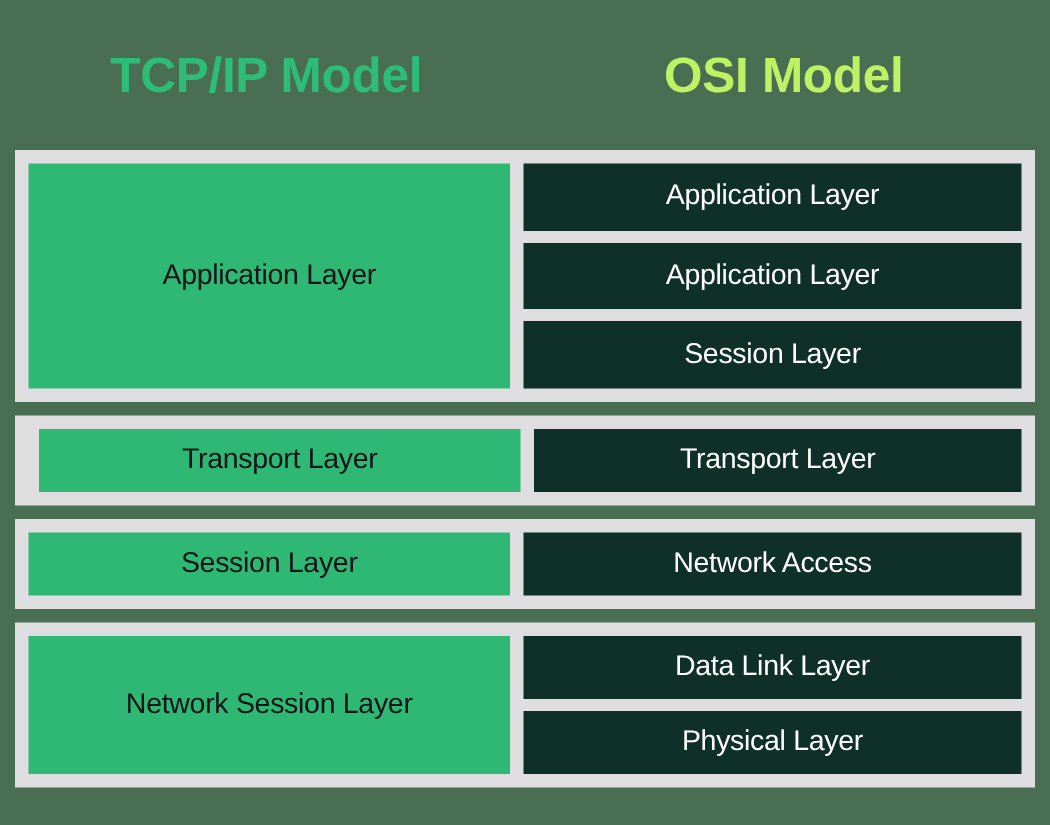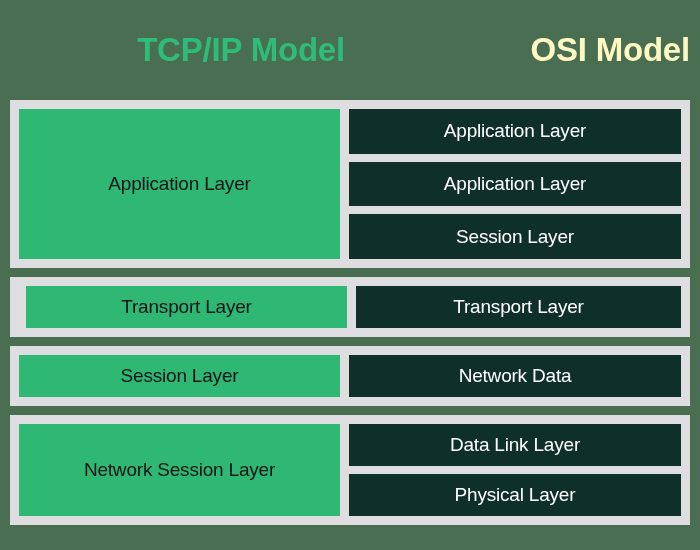--- a/index.html
+++ b/index.html
@@ -28,31 +28,31 @@
     flex: 0 0 100px;
     display: flex;
     align-items: center;
     padding: 0 10px;
     box-sizing: border-box;
   }
   .title {
     font-size: 33px;
     font-weight: bold;
     letter-spacing: -0.2px;
-    text-align: right;
+    text-align: center;
     white-space: nowrap;
   }
   .title-tcp {
     width: 340px;
     color: #2ebc79;
   }
   .title-osi {
     width: 340px;
     margin-left: 10px;
-    color: #fef9c3;
+    color: #bef264;
   }
 
   
   .groups {
     flex: 1 1 auto;
     display: flex;
     flex-direction: column;
     padding: 0 10px 10px 10px;
     box-sizing: border-box;
     gap: 9px;
@@ -131,21 +131,21 @@
       <div class="col-right">
         <div class="box box-dark">Transport Layer</div>
       </div>
     </div>
 
     <div class="group group-g3">
       <div class="col-left">
         <div class="box box-green">Session Layer</div>
       </div>
       <div class="col-right">
-        <div class="box box-dark">Network Data</div>
+        <div class="box box-dark">Network Access</div>
       </div>
     </div>
 
     <div class="group group-g4">
       <div class="col-left">
         <div class="box box-green">Network Session Layer</div>
       </div>
       <div class="col-right">
         <div class="box box-dark">Data Link Layer</div>
         <div class="box box-dark">Physical Layer</div>

